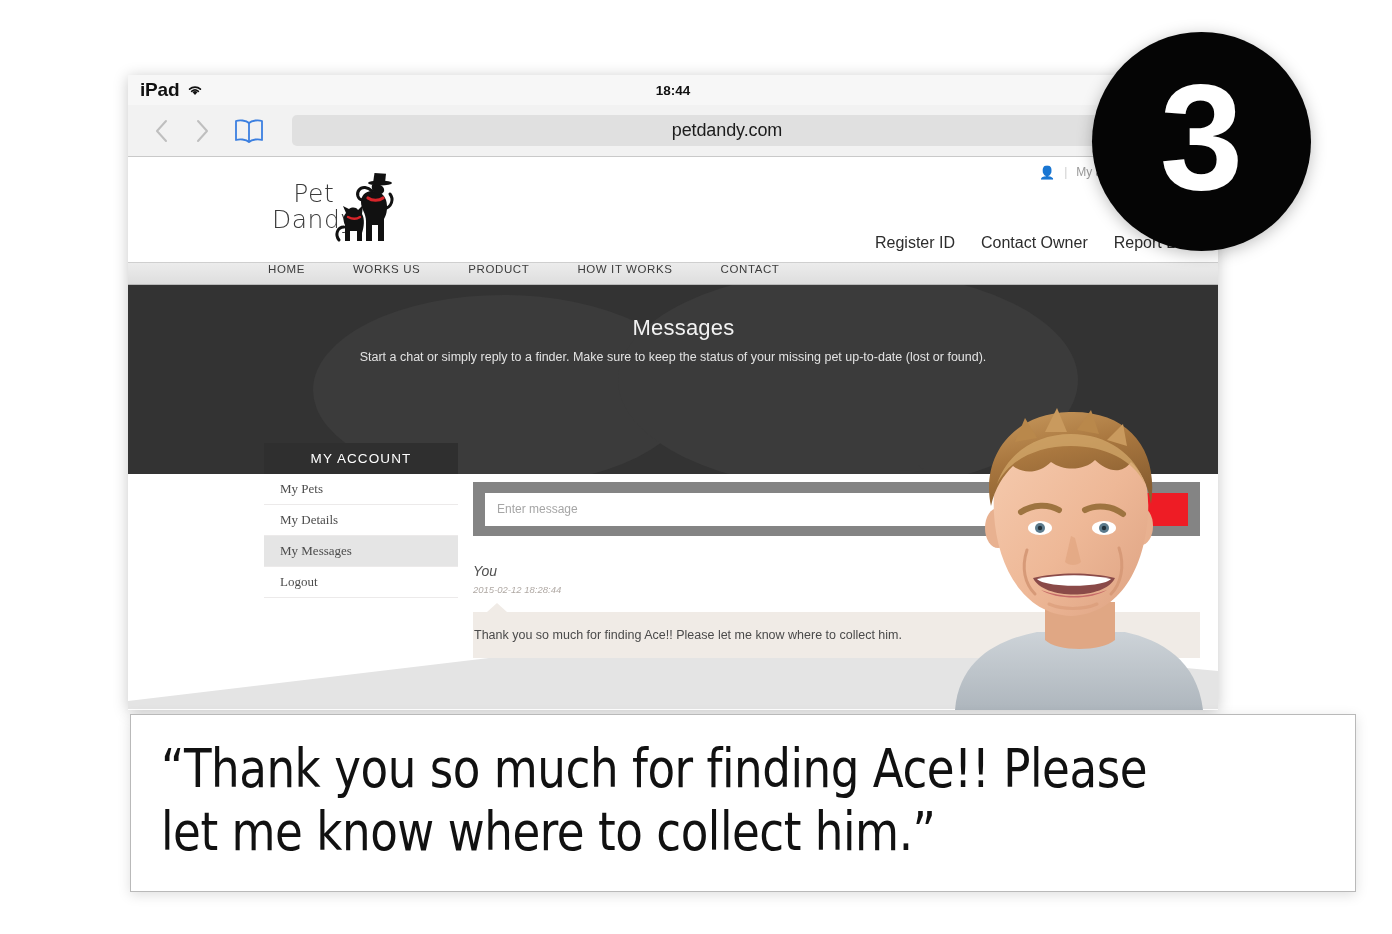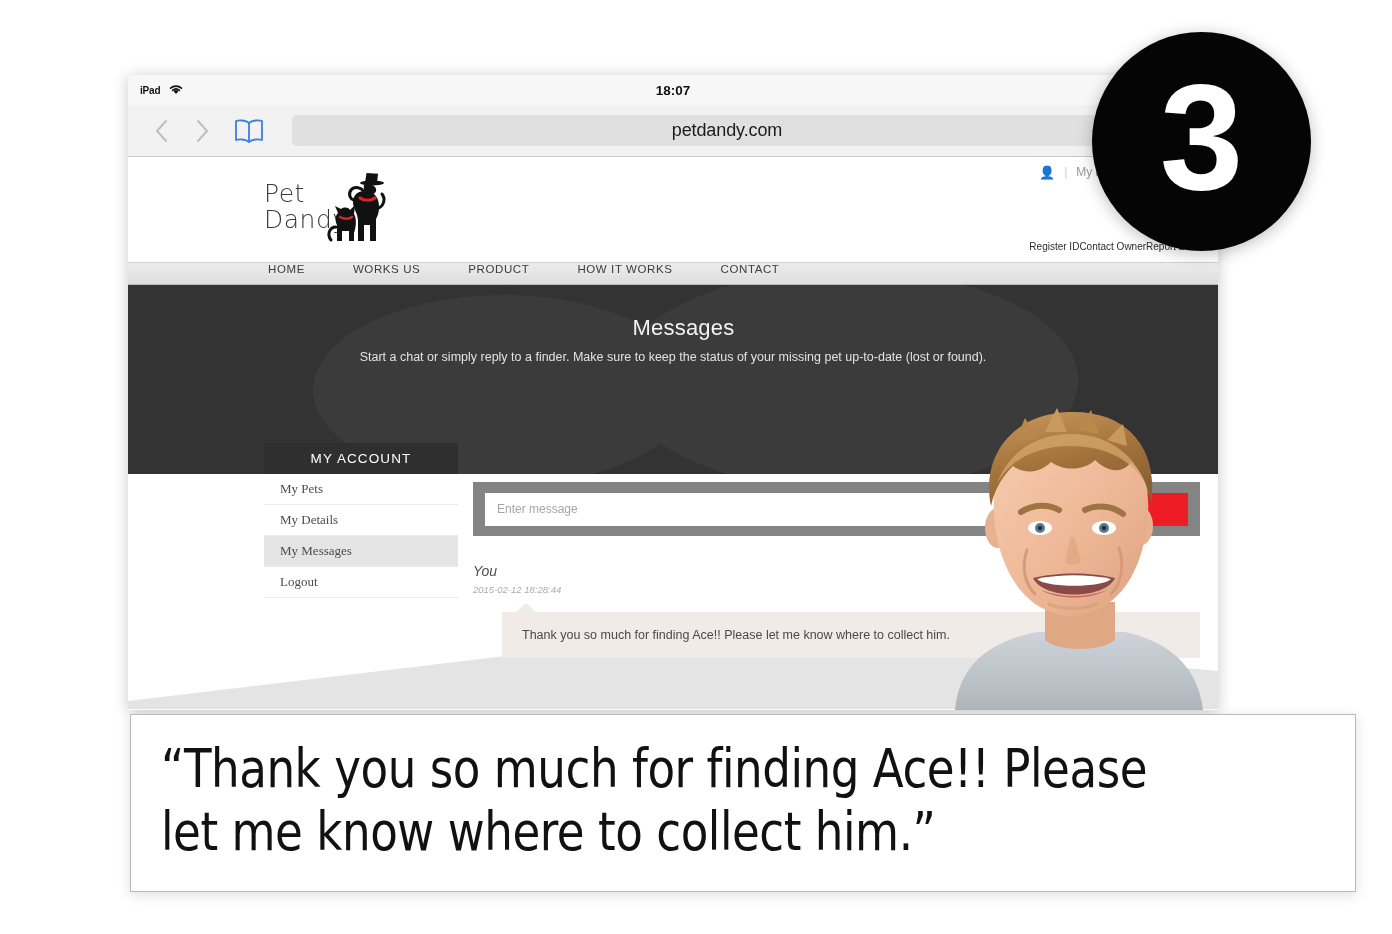--- a/index.html
+++ b/index.html
@@ -37,21 +37,21 @@
     background: #f7f7f7;
     display: flex;
     align-items: center;
   }
   .status-left {
     position: absolute;
     left: 12px;
     display: flex;
     align-items: center;
     gap: 8px;
-    font-size: 10px;
+    font-size: 19px;
     font-weight: bold;
     color: #111;
     letter-spacing: -0.2px;
   }
   .wifi-icon { display: block; }
   .status-time {
     position: absolute;
     left: 0; right: 0;
     text-align: center;
     font-size: 13.5px;
@@ -120,43 +120,45 @@
     gap: 9px;
     font-size: 12px;
     color: #9a9a9a;
   }
   .user-glyph { color: #d8252a; font-size: 13px; line-height: 1; }
   .util-sep { color: #cfcfcf; }
   .util-link { color: #9a9a9a; }
 
   .logo {
     position: absolute;
-    left: 136px;
+    left: 144px;
     top: 12px;
     width: 130px;
     height: 80px;
+    text-align: center;
   }
   .logo-text {
     position: absolute;
     left: 0; top: 12px;
     font-size: 25px;
     color: #3a3a3a;
     line-height: 1.05;
     letter-spacing: 0.5px;
     font-family: "DejaVu Sans", sans-serif;
     font-weight: 300;
   }
   .logo-art { position: absolute; left: 60px; top: 0; }
 
   .main-links {
     position: absolute;
     right: 18px;
     bottom: 10px;
     display: flex;
-    font-size: 10px;
+    gap: 26px;
+    font-size: 16px;
     color: #2c2c2c;
   }
 
   .nav-bar {
     height: 23px;
     background: linear-gradient(#ececec, #dedede);
     border-top: 1px solid #cfcfcf;
     border-bottom: 1px solid #b9b9b9;
     display: flex;
     padding-left: 140px;
@@ -285,24 +287,23 @@
   .msg-time {
     margin-top: 5px;
     font-size: 9.5px;
     font-style: italic;
     color: #b0a9a4;
   }
   .msg-bubble {
     position: relative;
     margin-top: 17px;
     background: #f0ebe6;
-    padding: 16px 20px;
+    padding: 16px 1px;
     font-size: 12.5px;
     color: #4a4a4a;
-    margin-left: 29px;
   }
   .msg-bubble::before {
     content: "";
     position: absolute;
     left: 14px;
     top: -9px;
     border-left: 10px solid transparent;
     border-right: 10px solid transparent;
     border-bottom: 9px solid #f0ebe6;
   }
@@ -371,21 +372,21 @@
       <div class="status-left">
         <span>iPad</span>
         <span class="wifi-icon">
           <svg width="16" height="12" viewBox="0 0 16 12">
             <path d="M8 11 L5.4 8.1 A4 4 0 0 1 10.6 8.1 Z" fill="#111"></path>
             <path d="M2.6 5.2 A8 8 0 0 1 13.4 5.2" stroke="#111" stroke-width="1.7" fill="none" stroke-linecap="round"></path>
             <path d="M4.6 7.3 A5.2 5.2 0 0 1 11.4 7.3" stroke="#111" stroke-width="1.6" fill="none" stroke-linecap="round"></path>
           </svg>
         </span>
       </div>
-      <div class="status-time">18:07</div>
+      <div class="status-time">18:44</div>
     </div>
 
     <div class="toolbar">
       <div class="nav-arrow">
         <svg width="14" height="24" viewBox="0 0 14 24">
           <path d="M11 2 L2 12 L11 22" stroke="#bfbfbf" stroke-width="2" fill="none" stroke-linecap="round" stroke-linejoin="round"></path>
         </svg>
       </div>
       <div class="nav-arrow">
         <svg width="14" height="24" viewBox="0 0 14 24">

